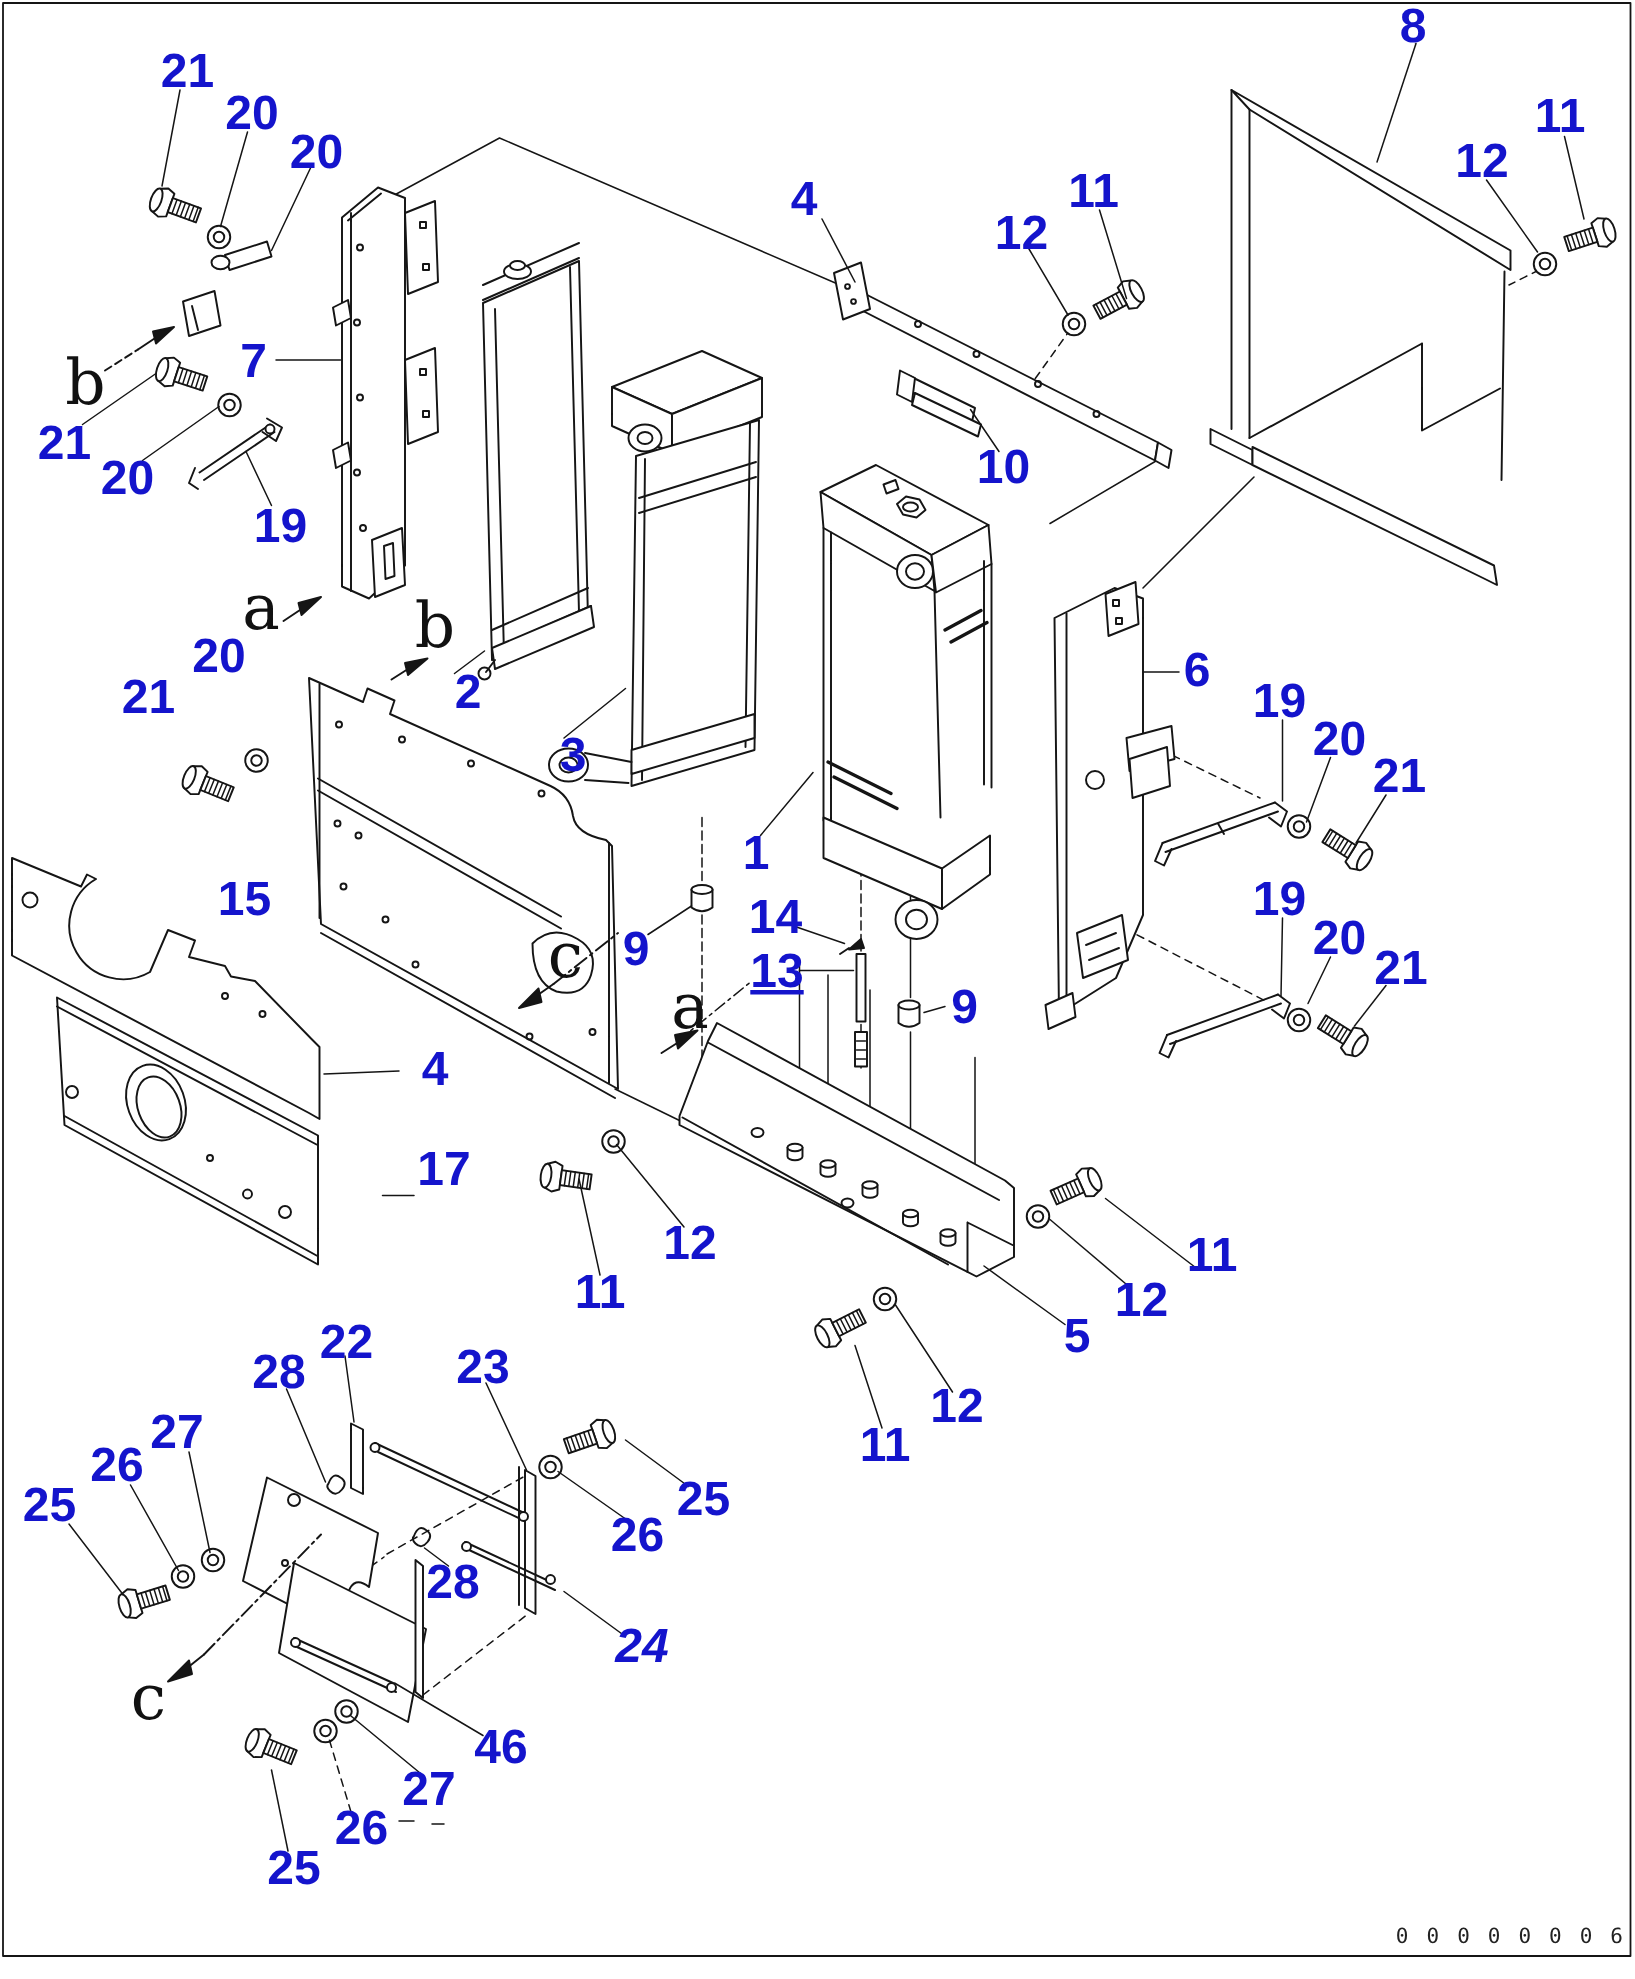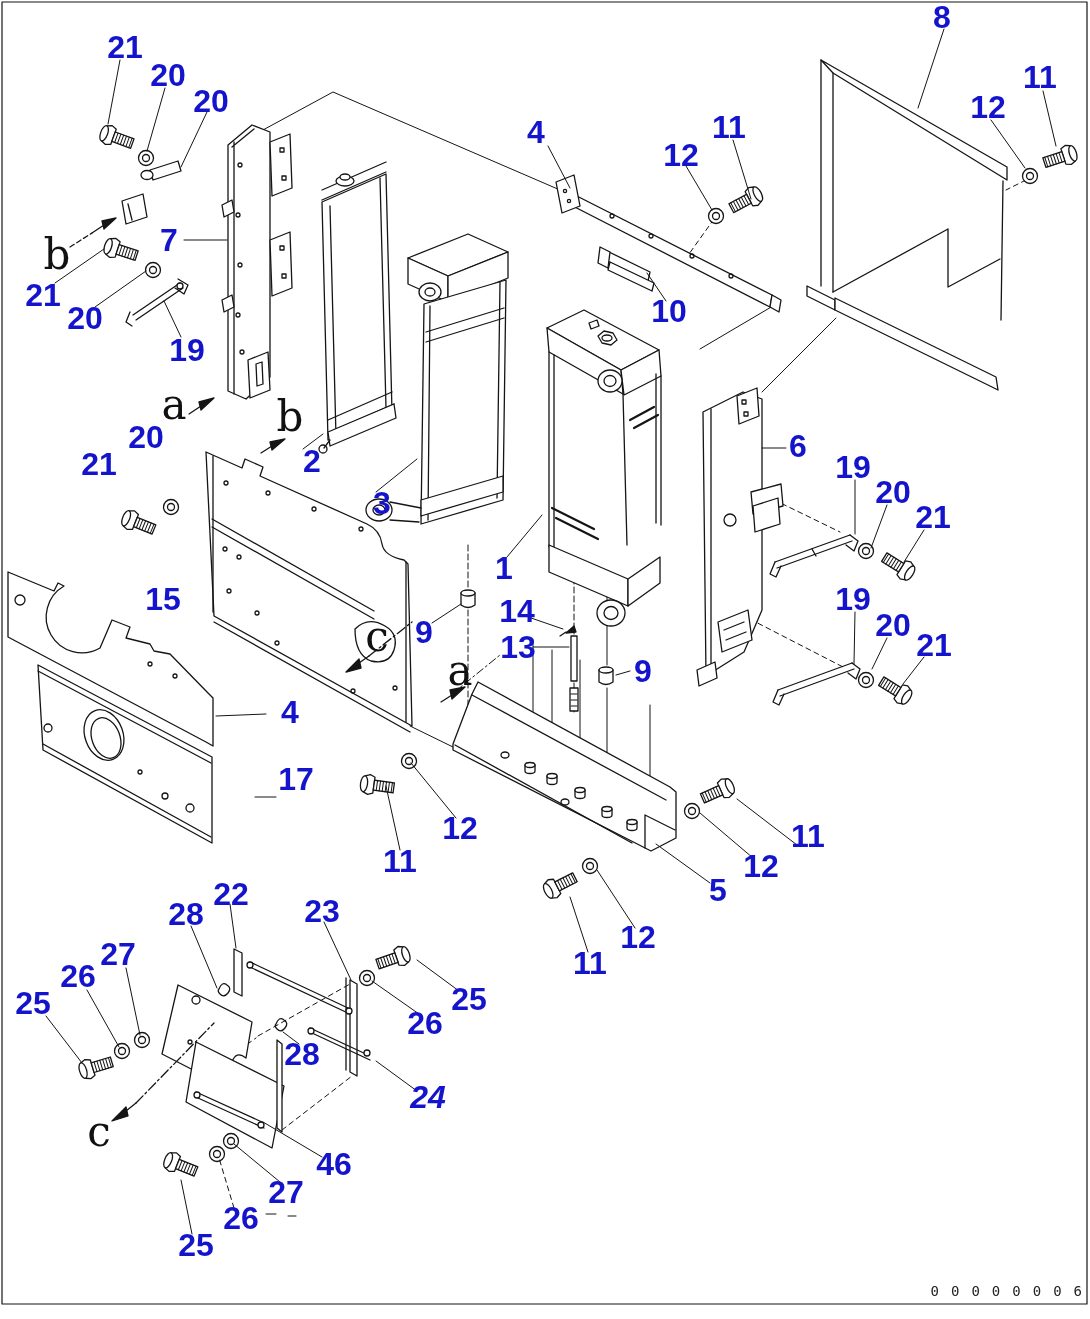--- a/index.html
+++ b/index.html
@@ -427,21 +427,21 @@
       <div class="callout" style="left: 99px; top: 464px;">21</div>
       <div class="callout" style="left: 382px; top: 503px;">3</div>
       <div class="callout" style="left: 798px; top: 446px;">6</div>
       <div class="callout" style="left: 853px; top: 467px;">19</div>
       <div class="callout" style="left: 893px; top: 492px;">20</div>
       <div class="callout" style="left: 933px; top: 517px;">21</div>
       <div class="callout" style="left: 504px; top: 568px;">1</div>
       <div class="callout" style="left: 130px; top: 599px; margin-left: 33px;">15</div>
       <div class="callout" style="left: 517px; top: 611px;">14</div>
       <div class="callout" style="left: 424px; top: 632px;">9</div>
-      <div class="callout" style="left: 518px; top: 647px;">13</div>
+      <div class="callout" style="left: 518px; top: 647px; text-decoration: underline;">13</div>
       <div class="callout" style="left: 643px; top: 671px;">9</div>
       <div class="callout" style="left: 853px; top: 599px;">19</div>
       <div class="callout" style="left: 893px; top: 625px;">20</div>
       <div class="callout" style="left: 934px; top: 645px;">21</div>
       <div class="callout" style="left: 290px; top: 712px;">4</div>
       <div class="callout" style="left: 296px; top: 779px;">17</div>
       <div class="callout" style="left: 460px; top: 828px;">12</div>
       <div class="callout" style="left: 400px; top: 861px;">11</div>
       <div class="callout" style="left: 808px; top: 836px;">11</div>
       <div class="callout" style="left: 761px; top: 866px;">12</div>

